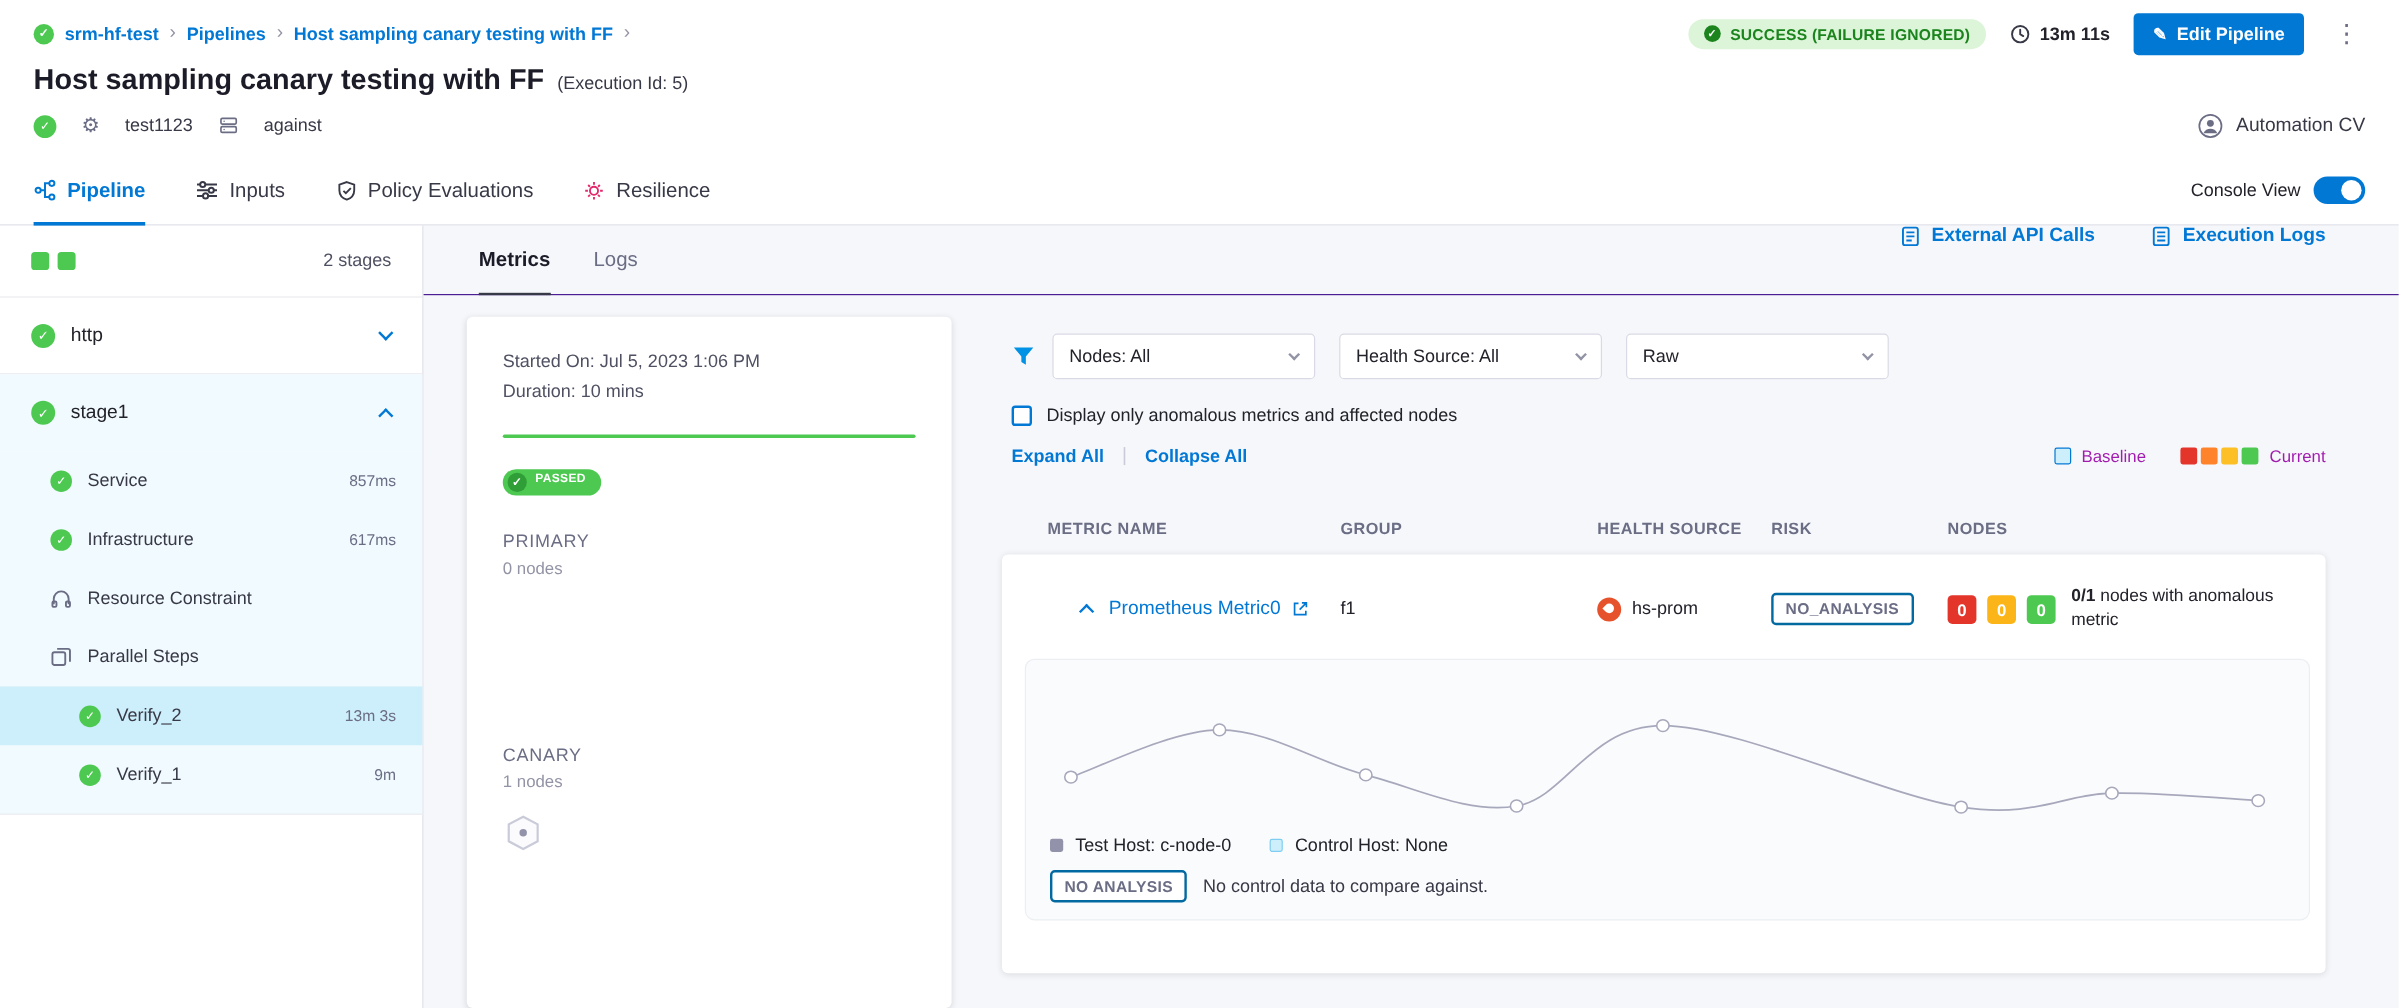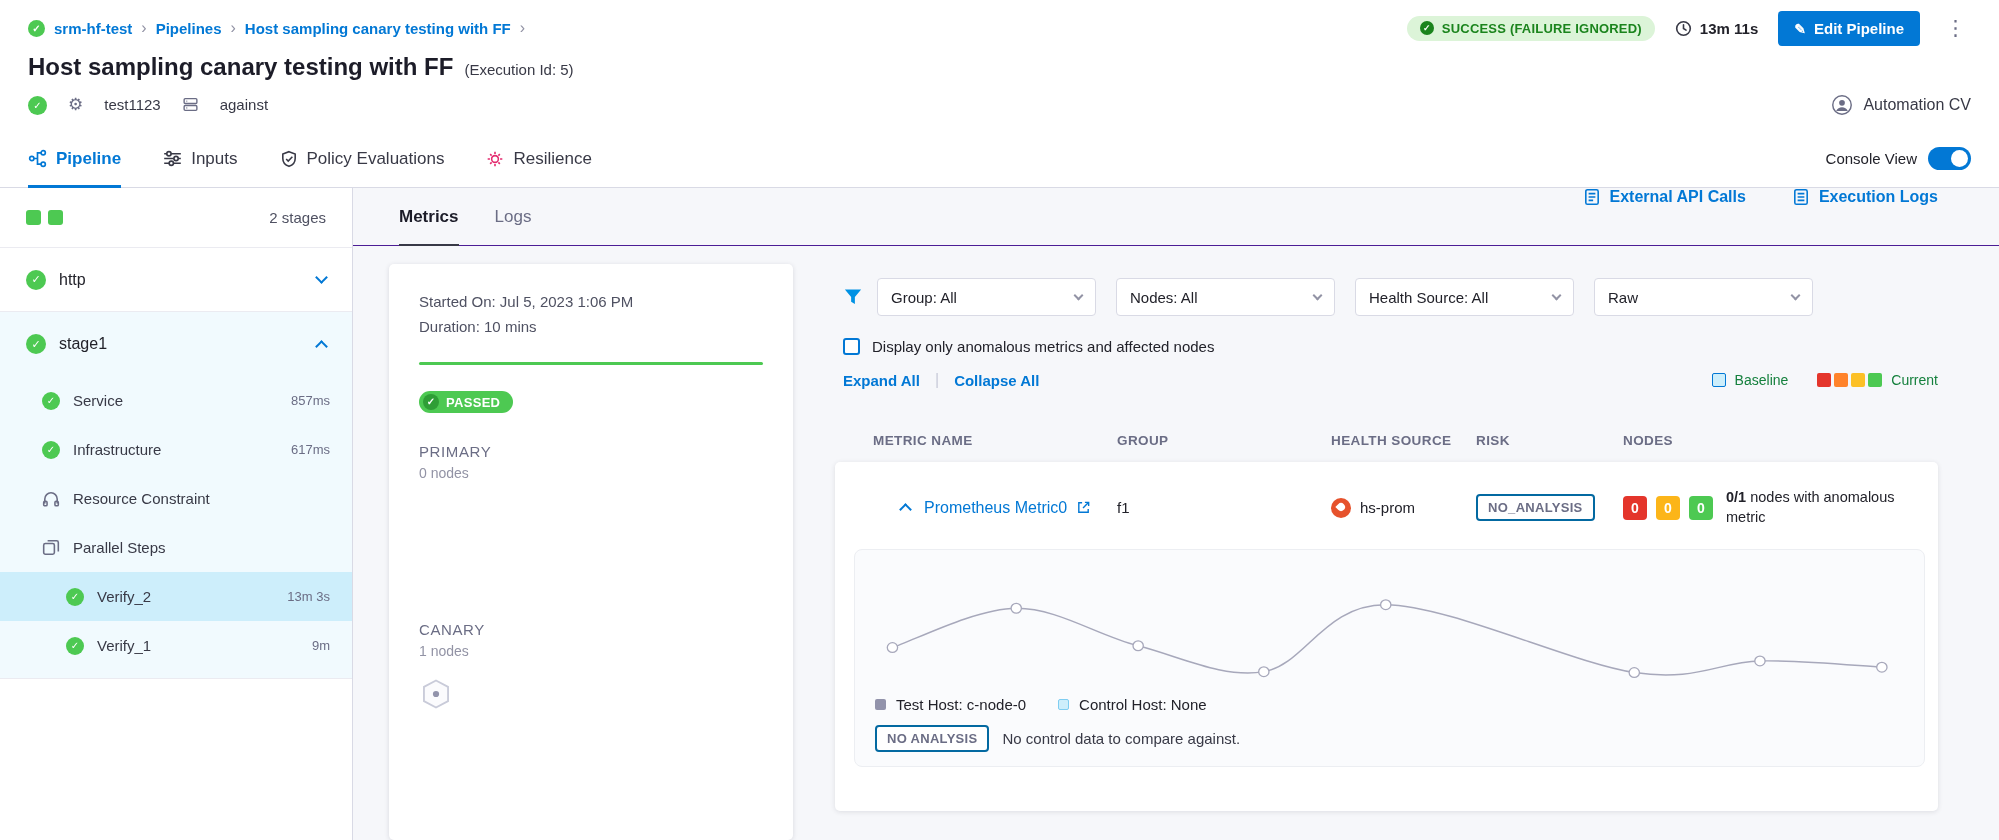--- a/index.html
+++ b/index.html
@@ -82,40 +82,40 @@
   .mtab + .mtab { margin-left:36px; }
   .tab-links { margin-left:auto; display:flex; gap:46px; }
   .tab-link { display:flex; align-items:center; gap:9px; color:var(--accent,#0278d5); font-size:16px; font-weight:600; cursor:pointer; }
 
   .exec-content { flex:1; display:flex; padding:18px 61px 0 36px; gap:42px; min-height:0; }
 
   
   .summary-card { width:404px; flex:none; background:#fff; border-radius:5px; box-shadow:0 1px 5px rgba(40,41,61,.14); padding:26px 30px; display:flex; flex-direction:column; }
   .card-line { font-size:15px; color:#4f5162; line-height:1.65; }
   .progress { height:3px; background:var(--success-green,#4dc952); margin-top:22px; border-radius:2px; }
-  .passed-badge { margin-top:26px; align-self:flex-start; display:inline-flex; align-items:flex-end; gap:7px; background:var(--success-green,#4dc952); color:#fff; border-radius:11px; padding:3px 13px 3px 4px; font-size:13px; font-weight:700; letter-spacing:.3px; }
+  .passed-badge { margin-top:26px; align-self:flex-start; display:inline-flex; align-items:flex-start; gap:7px; background:var(--success-green,#4dc952); color:#fff; border-radius:11px; padding:3px 13px 3px 4px; font-size:10px; font-weight:700; letter-spacing:.3px; }
   .passed-badge .cc { width:16px; height:16px; border-radius:50%; background:#2f9e36; display:inline-flex; align-items:center; justify-content:center; font-size:10px; }
   .passed-badge .cc::before { content:"✓"; }
   .group-label { margin-top:30px; font-size:15px; color:#6b6d85; letter-spacing:.6px; }
   .group-nodes { margin-top:5px; font-size:14px; color:#9293a5; }
   .canary-gap { margin-top:140px; }
   .hex-wrap { margin-top:18px; }
 
   
   .metrics-panel { flex:1; min-width:0; }
   .filter-row { display:flex; align-items:center; margin-top:14px; }
   .funnel-wrap { margin:0 14px 0 8px; display:inline-flex; }
   .dropdown { width:219px; height:38px; background:#fff; border:1px solid #d9dae5; border-radius:4px; display:flex; align-items:center; justify-content:space-between; padding:0 13px; font-size:15px; font-weight:500; color:#22222a; cursor:pointer; margin-right:20px; }
   .dropdown .chev { color:#9293a5; }
   .checkbox-row { margin-top:22px; display:flex; align-items:center; gap:12px; padding-left:8px; font-size:15px; color:#22222a; }
   .checkbox { width:17px; height:17px; border:2px solid var(--accent,#0278d5); border-radius:3px; background:#fff; cursor:pointer; flex:none; }
   .links-row { margin-top:16px; display:flex; align-items:center; padding-left:8px; }
   .tlink { color:var(--accent,#0278d5); font-size:15px; font-weight:600; cursor:pointer; }
   .link-sep { margin:0 15px; color:#c9cbd9; }
-  .legend { margin-left:auto; display:flex; align-items:center; gap:9px; font-size:14px; color:#15803d; }
+  .legend { margin-left:auto; display:flex; align-items:center; gap:9px; font-size:14px; color:#a21caf; }
   .lg-sq { width:14px; height:14px; border-radius:2px; display:inline-block; }
   .lg-baseline { background:#cdeefb; border:1px solid var(--accent,#0278d5); }
   .lg-current { display:flex; gap:3px; margin-left:20px; }
   .lg-red { background:var(--risk-red,#e4352b); }
   .lg-orange { background:var(--risk-orange,#ff832b); }
   .lg-yellow { background:var(--risk-yellow,#fcc026); }
   .lg-green { background:var(--success-green,#4dc952); }
 
   .table-head { margin-top:44px; display:grid; grid-template-columns:244px 214px 145px 147px 1fr; padding-left:38px; font-size:13.5px; font-weight:700; color:#6b6d85; letter-spacing:.4px; }
 
@@ -369,24 +369,20 @@
         </div>
 
         <div class="metrics-panel">
 
           <div class="filter-row">
             <span class="funnel-wrap">
               <svg width="20" height="20" viewBox="0 0 16 16" fill="#0092e4">
                   <path d="M1.5 2h13L9.5 8v5.5l-3-1.8V8z"></path>
                 </svg>
             </span>
-            <div class="dropdown">
-              <span>Group: All</span>
-              <span class="chev sm"></span>
-            </div>
             <div class="dropdown">
               <span>Nodes: All</span>
               <span class="chev sm"></span>
             </div>
             <div class="dropdown">
               <span>Health Source: All</span>
               <span class="chev sm"></span>
             </div>
             <div class="dropdown">
               <span>Raw</span>

